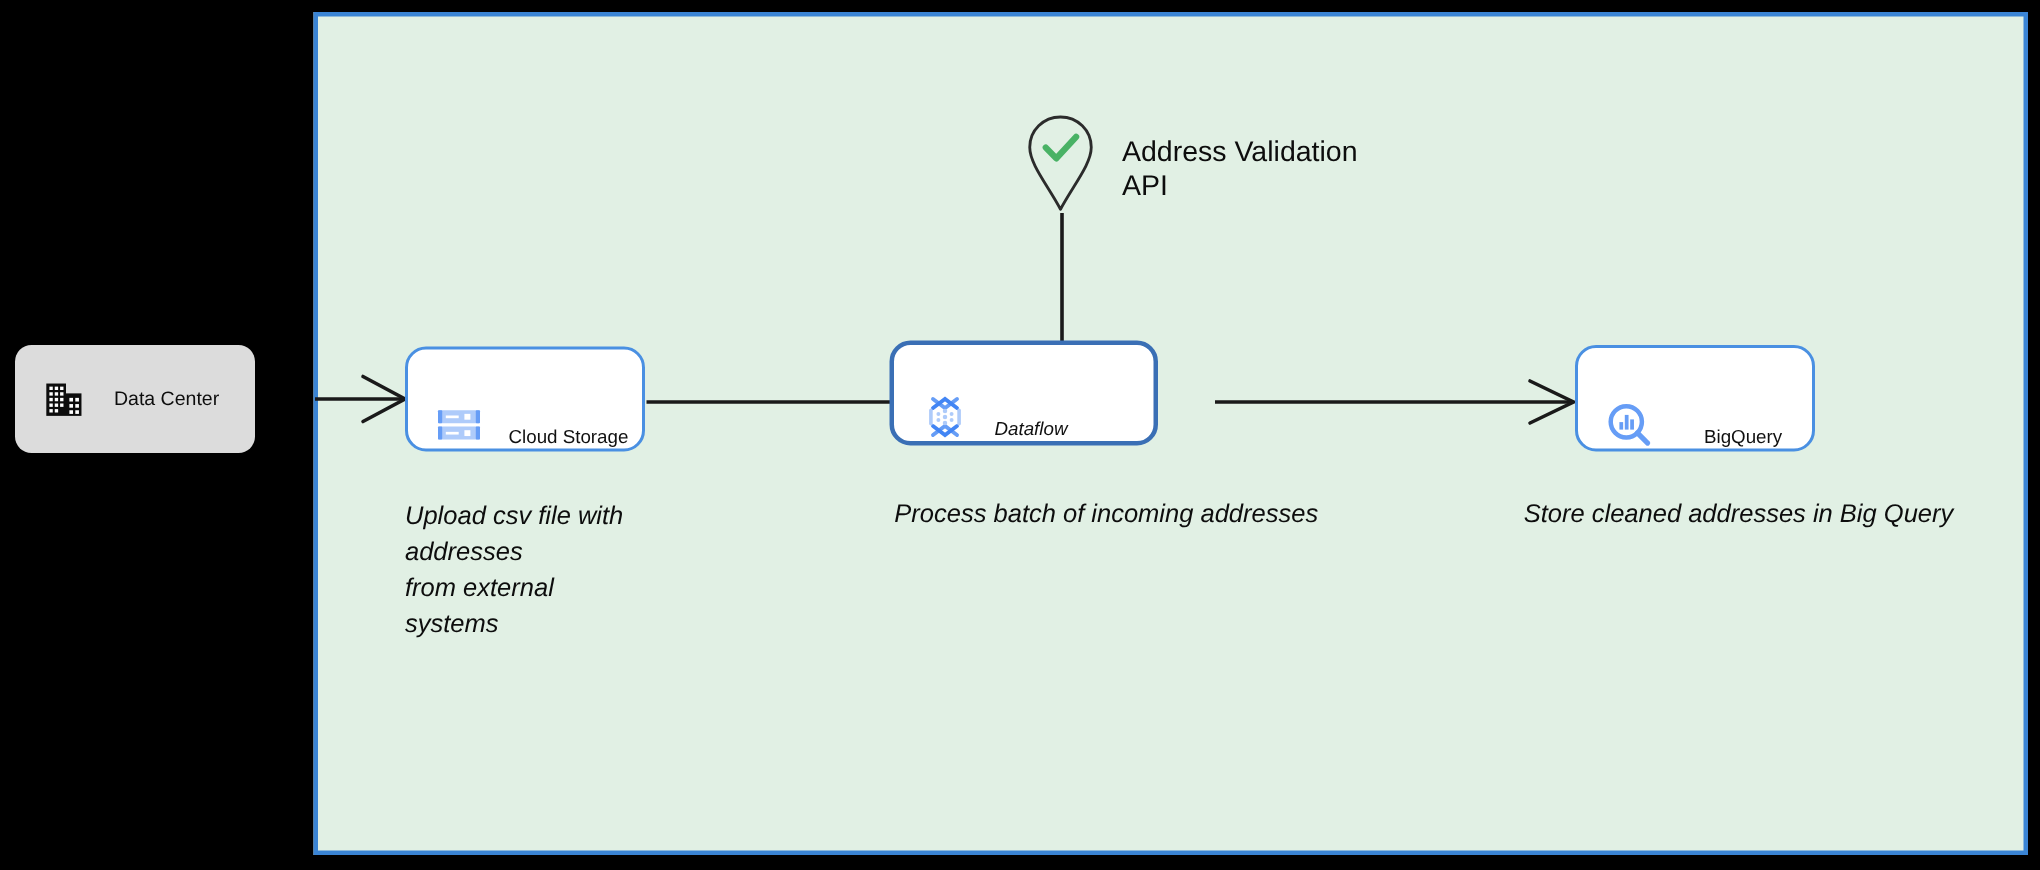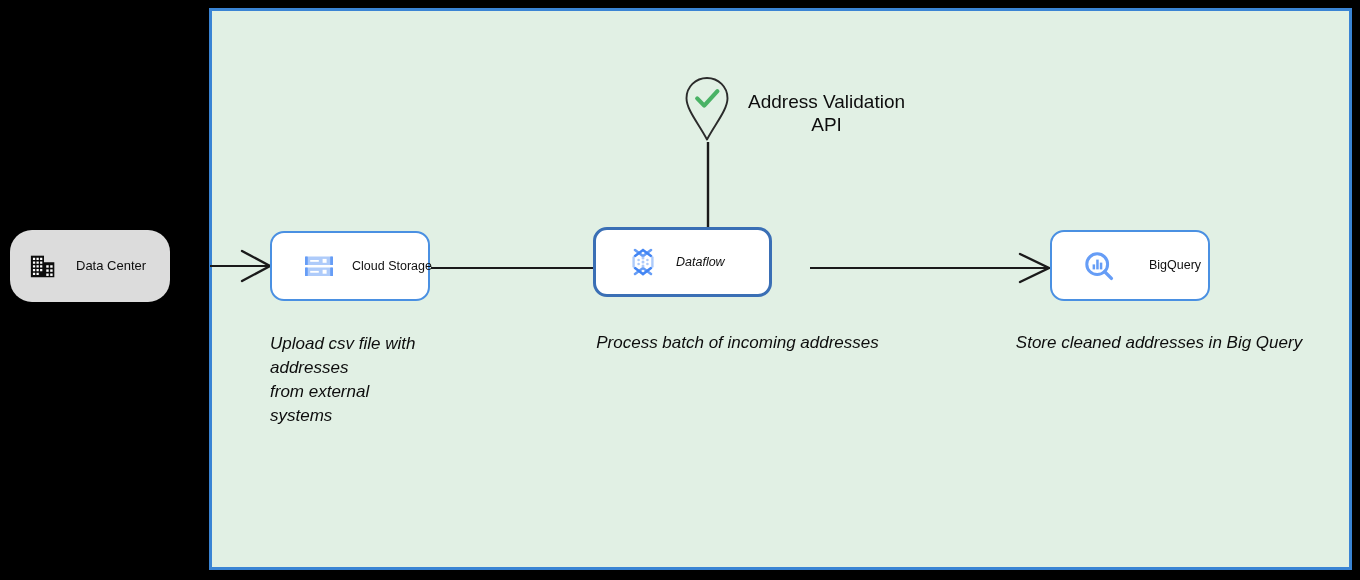--- a/index.html
+++ b/index.html
@@ -37,21 +37,21 @@
   }
 
   
   .datacenter-node {
     position: absolute;
     left: 10px;
     top: 230px;
     width: 160px;
     height: 72px;
     background: #dcdcdc;
-    border-radius: 22px;
+    border-radius: 11px;
     display: flex;
     align-items: center;
     box-sizing: border-box;
   }
   .datacenter-node .node-icon {
     margin-left: 19px;
     width: 30px;
     height: 30px;
     display: block;
     flex: 0 0 auto;
@@ -64,23 +64,22 @@
     white-space: nowrap;
   }
 
   
   .gcp-node {
     position: absolute;
     background: #ffffff;
     border: 2px solid #4a90e2;
     border-radius: 14px;
     display: flex;
-    align-items: center;
+    align-items: flex-end;
     box-sizing: border-box;
-    padding-left: 13px;
   }
   .gcp-node.selected {
     border: 3px solid #3a6fb5;
   }
   .gcp-node .node-icon {
     width: 32px;
     height: 32px;
     display: block;
     flex: 0 0 auto;
   }
@@ -119,21 +118,20 @@
   #node-bigquery .node-icon { margin-left: 18px; }
   #node-bigquery .node-label { margin-left: 34px; }
 
   
   .api-node {
     position: absolute;
     left: 684px;
     top: 76px;
     display: flex;
     align-items: flex-start;
-    text-align: center;
   }
   .api-node .pin-icon {
     width: 46px;
     height: 66px;
     display: block;
     flex: 0 0 auto;
   }
   .api-node .api-label {
     margin-left: 18px;
     margin-top: 14px;

